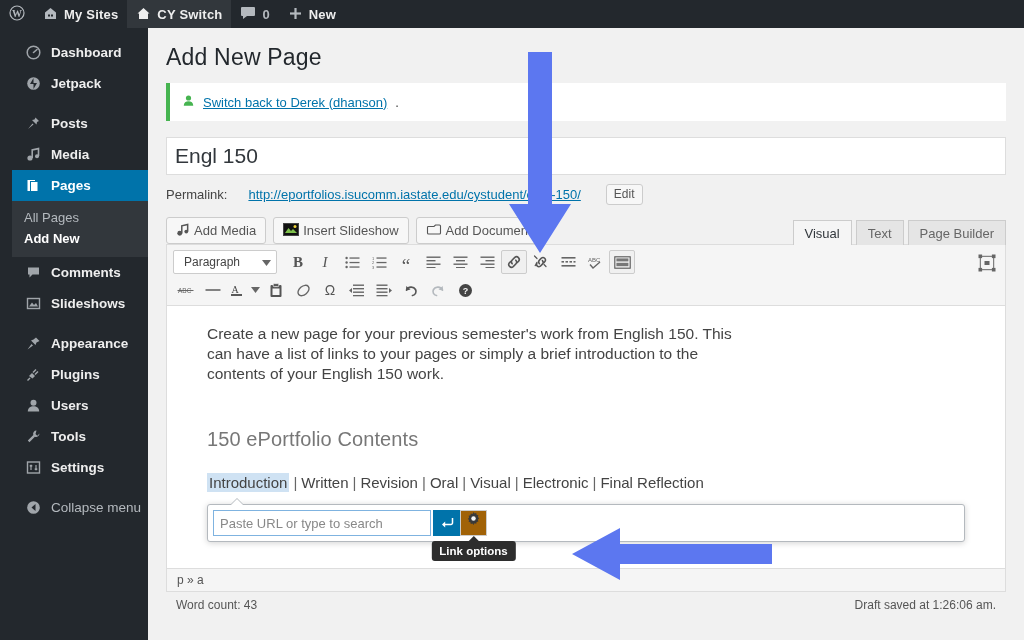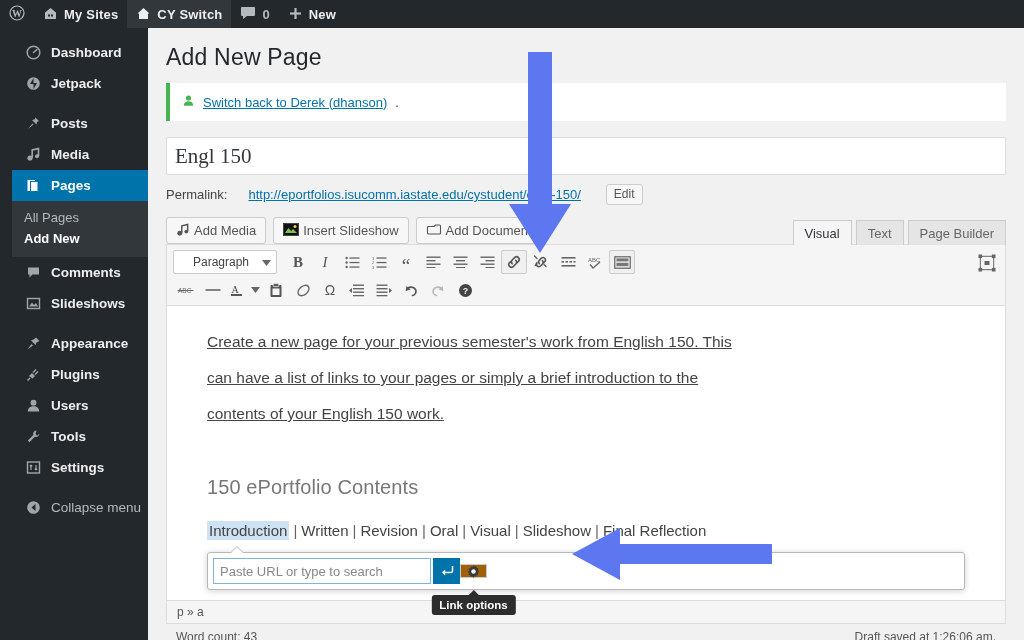--- a/index.html
+++ b/index.html
@@ -71,21 +71,21 @@
     display: flex; align-items: center; gap: 8px; font-size: 13px;
   }
   .notice .u-ico { color: #46b450; font-size: 14px; }
   .notice a { color: #0073aa; text-decoration: underline; }
   .notice .dot { color: #444; }
 
   .title-wrap { padding: 16px 18px 0 18px; }
   .title-input {
     width: 100%; height: 38px; background: #fff;
     border: 1px solid #ddd; font-size: 21px; color: #32373c;
-    padding: 2px 8px; font-family: Liberation Serif, serif;
+    padding: 2px 8px; font-family: Liberation Sans, sans-serif;
     outline: none;
   }
   .permalink {
     padding: 9px 18px 0 18px; font-size: 13px; color: #444;
     display: flex; align-items: center; gap: 21px;
   }
   .permalink a { color: #0073aa; text-decoration: underline; }
   .btn-small {
     background: #f7f7f7; border: 1px solid #ccc; border-radius: 3px;
     font-size: 12px; color: #555; padding: 1px 7px; line-height: 17px;
@@ -121,35 +121,34 @@
     align-items: center; justify-content: center;
     color: #555; font-size: 14px; cursor: pointer;
     border: 1px solid transparent; border-radius: 2px;
   }
   .tb-btn.pressed { border-color: #ccc; background: #f0f0f0; }
   .tb-btn.disabled { color: #b4b9be; }
   .tb-select {
     width: 104px; height: 24px; background: #fff; border: 1px solid #ccc;
     border-radius: 2px; font-size: 12px; color: #444;
     display: flex; align-items: center; justify-content: space-between;
-    padding: 0 5px 0 19px; margin-right: 7px; cursor: pointer;
+    padding: 0 5px 0 10px; margin-right: 7px; cursor: pointer;
   }
   .tb-fs {
     position: absolute; right: 6px; top: 6px;
     width: 24px; height: 24px; display: flex;
     align-items: center; justify-content: center; cursor: pointer;
   }
 
   .ed-content {
     padding: 18px 40px 10px 40px; min-height: 262px; position: relative;
   }
   .ed-p {
-    font-size: 15.5px; line-height: 36px; color: #444;
+    font-size: 15.5px; line-height: 20px; color: #444;
     max-width: 530px;
-    text-decoration: underline;
   }
   .ed-h {
     font-size: 20px; color: #777; font-weight: normal;
     margin-top: 44px; letter-spacing: .1px;
   }
   .ed-links {
     margin-top: 22px; font-size: 15px; color: #444;
     display: flex; align-items: center; white-space: nowrap;
   }
   .sel-text { background: #cfe2f3; padding: 1px 2px; }
@@ -177,22 +176,22 @@
     outline: none; font-size: 13px; color: #555; padding: 0 6px;
     font-family: "Liberation Sans", sans-serif; background: #fff;
   }
   .link-input::placeholder { color: #888; }
   .lp-apply {
     width: 27px; height: 26px; background: #0073aa; color: #fff;
     display: flex; align-items: center; justify-content: center;
     font-size: 14px; cursor: pointer; margin-left: 2px;
   }
   .lp-gear {
-    width: 27px; height: 14px; background: #a16207; border: 1px solid #ccc;
-    display: flex; align-items: center; justify-content: center;
+    width: 27px; height: 26px; background: #a16207; border: 1px solid #ccc;
+    display: flex; align-items: flex-start; justify-content: center;
     font-size: 14px; color: #444; cursor: pointer; position: relative;
   }
   .tooltip {
     position: absolute; top: 30px; left: 50%; transform: translateX(-50%);
     background: #2d2d2d; color: #fff; font-size: 11.5px; font-weight: bold;
     padding: 4px 8px; border-radius: 3px; white-space: nowrap;
   }
   .tooltip::before {
     content: ""; position: absolute; top: -5px; left: 50%;
     margin-left: -5px; border: 5px solid transparent;
@@ -666,21 +665,21 @@
             <span class="sel-text">Introduction</span>
             <span class="sep">|</span>
             <span>Written</span>
             <span class="sep">|</span>
             <span>Revision</span>
             <span class="sep">|</span>
             <span>Oral</span>
             <span class="sep">|</span>
             <span>Visual</span>
             <span class="sep">|</span>
-            <span>Slideshow</span>
+            <span>Electronic</span>
             <span class="sep">|</span>
             <span>Final Reflection</span>
           </div>
 
           <div class="link-popup" style="top:auto; margin-top:12px; position:relative;">
             <input class="link-input" type="text" placeholder="Paste URL or type to search" style="">
             <div class="lp-apply">
               <svg width="14" height="13" viewBox="0 0 14 13">
                   <path d="M12.5 1 V6 a1.5 1.5 0 0 1 -1.5 1.5 H3" fill="none" stroke="#fff" stroke-width="1.5"></path>
                   <path d="M5.2 4.4 L2 7.5 L5.2 10.6 Z" fill="#fff"></path>

